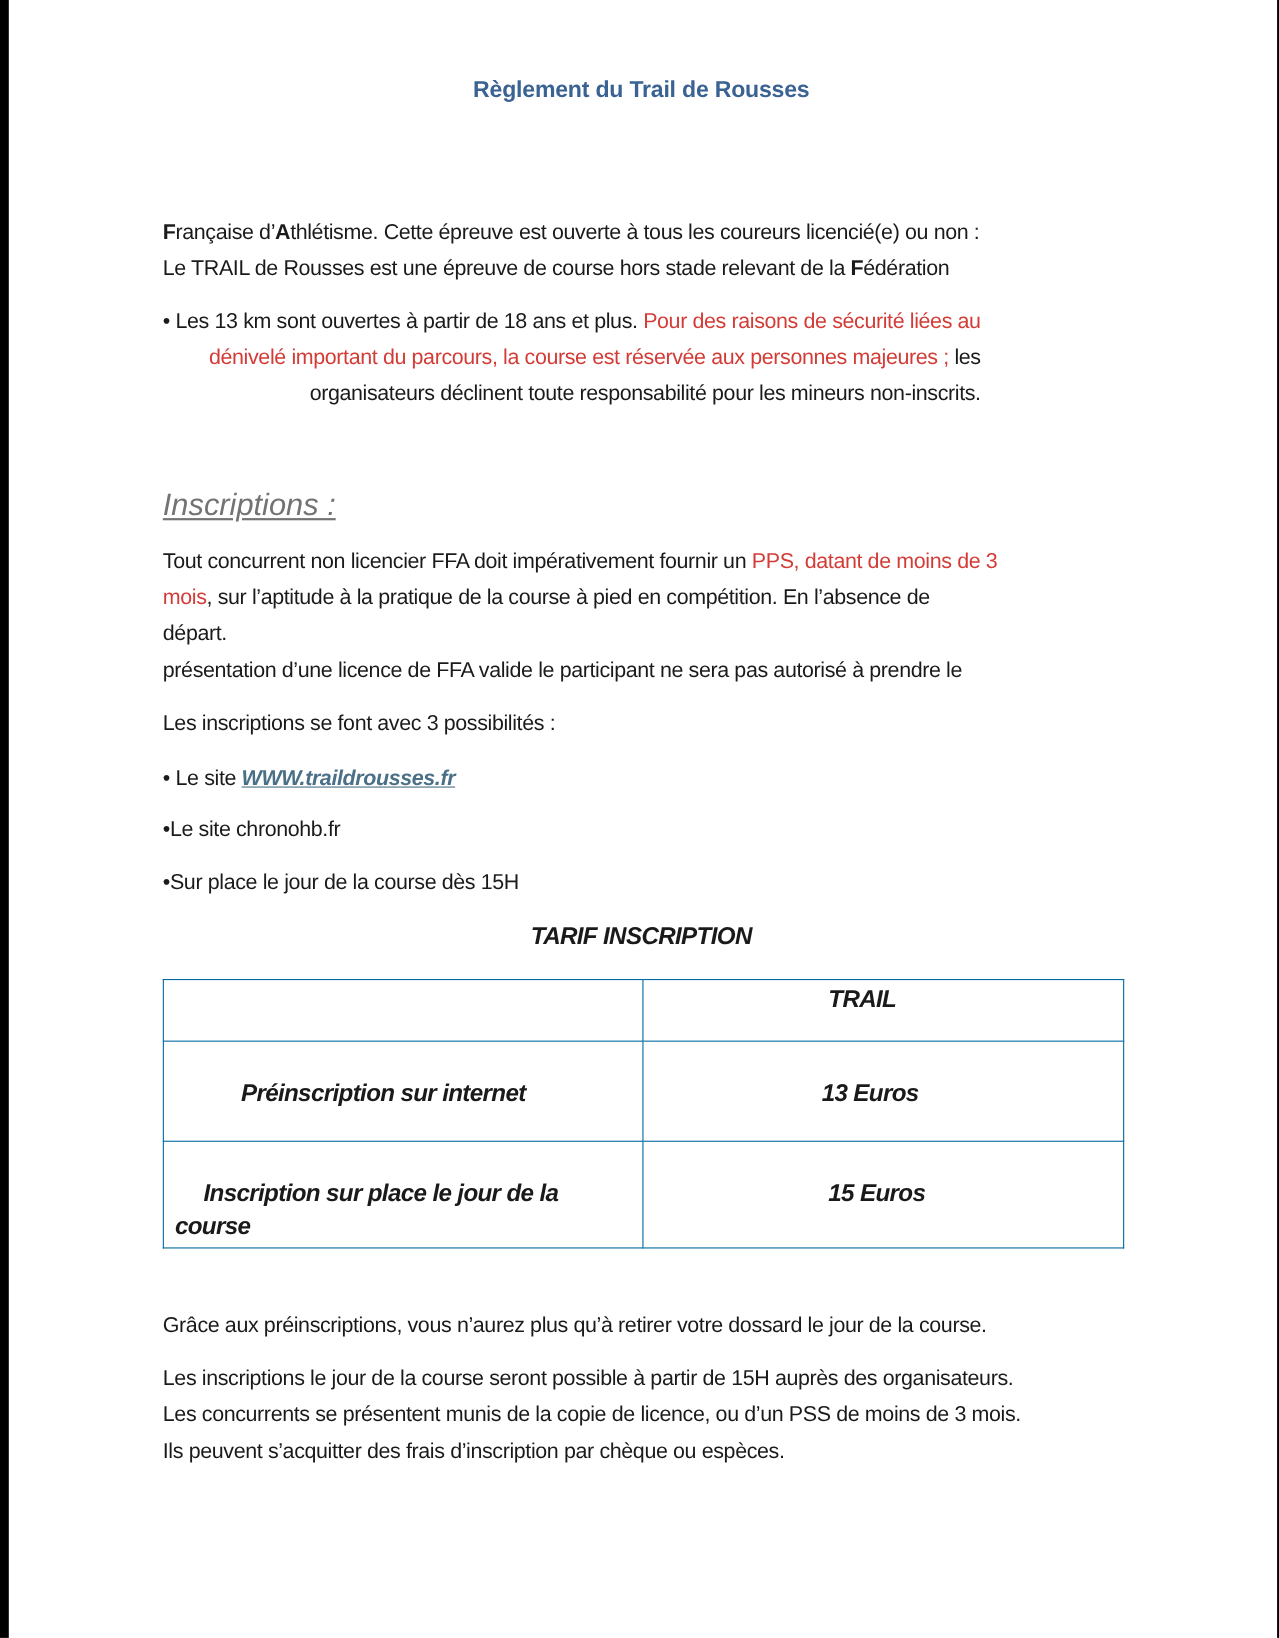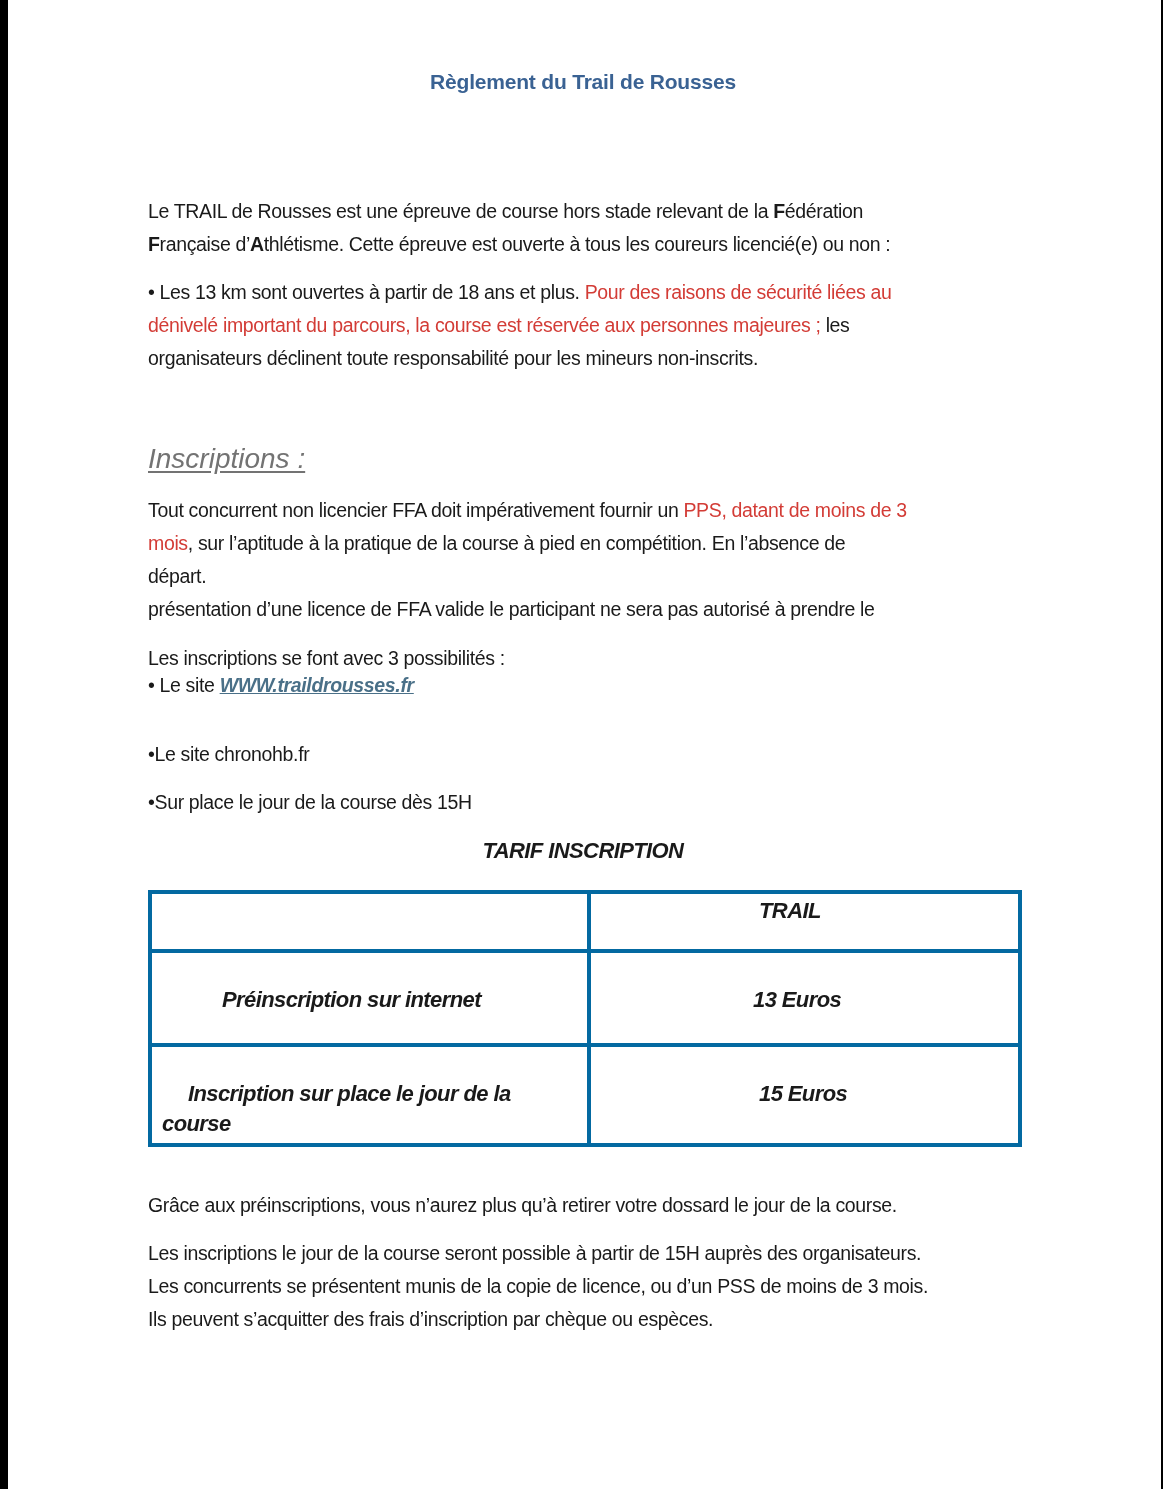--- a/index.html
+++ b/index.html
@@ -25,59 +25,59 @@
   }
   .link { color: #4a7088; font-weight: bold; font-style: italic; text-decoration: underline; }
   .tarif-title {
     position: absolute; left: 0; top: 838px; width: 870px; text-align: center;
     font-size: 22px; font-weight: bold; font-style: italic; letter-spacing: -0.6px;
   }
   table.tarif {
     position: absolute; left: 0; top: 890px; width: 874px; border-collapse: collapse;
     font-size: 22px; font-weight: bold; font-style: italic; letter-spacing: -0.6px;
   }
-  table.tarif td { border: 4px solid #0369a1; vertical-align: top; padding: 0; }
+  table.tarif td { border: 1px solid #0369a1; vertical-align: top; padding: 0; }
   table.tarif td.c1 { width: 435px; }
   .r0 td { height: 55px; }
   .r1 td { height: 90px; }
   .r2 td { height: 96px; }
 </style>
 </head>
 <body>
 
 <div class="edge-left"></div>
 <div class="edge-right"></div>
 
 <div class="page">
 
   <div class="title">Règlement du Trail de Rousses</div>
 
   <div class="p" style="top:195px;">
+    <div><span class="b">F</span><span>rançaise d’</span><span class="b">A</span><span>thlétisme. Cette épreuve est ouverte à tous les coureurs licencié(e) ou non :</span></div>
     <div><span>Le TRAIL de Rousses est une épreuve de course hors stade relevant de la </span><span class="b">F</span><span>édération</span></div>
-    <div><span class="b">F</span><span>rançaise d’</span><span class="b">A</span><span>thlétisme. Cette épreuve est ouverte à tous les coureurs licencié(e) ou non :</span></div>
   </div>
 
-  <div class="p" style="top:276px;">
+  <div class="p" style="top:276px;text-align:right;">
     <div><span>• Les 13 km sont ouvertes à partir de 18 ans et plus. </span><span class="red">Pour des raisons de sécurité liées au</span></div>
     <div><span class="red">dénivelé important du parcours, la course est réservée aux personnes majeures ;</span><span> les</span></div>
     <div>organisateurs déclinent toute responsabilité pour les mineurs non-inscrits.</div>
   </div>
 
   <div class="section">Inscriptions :</div>
 
   <div class="p" style="top:494px;">
     <div><span>Tout concurrent non licencier FFA doit impérativement fournir un </span><span class="red">PPS, datant de moins de 3</span></div>
     <div><span class="red">mois</span><span>, sur l’aptitude à la pratique de la course à pied en compétition. En l’absence de</span></div>
     <div>départ.</div>
     <div>présentation d’une licence de FFA valide le participant ne sera pas autorisé à prendre le</div>
   </div>
 
   <div class="p" style="top:642px;">Les inscriptions se font avec 3 possibilités :</div>
 
-  <div class="p" style="top:669px;">
+  <div class="p" style="top:692px;">
     <span>• Le site </span><a class="link">WWW.traildrousses.fr</a>
   </div>
   <div class="p" style="top:738px;">•Le site chronohb.fr</div>
   <div class="p" style="top:786px;">•Sur place le jour de la course dès 15H</div>
 
   <div class="tarif-title">TARIF INSCRIPTION</div>
 
   <table class="tarif">
     <tbody>
         <tr class="r0">

